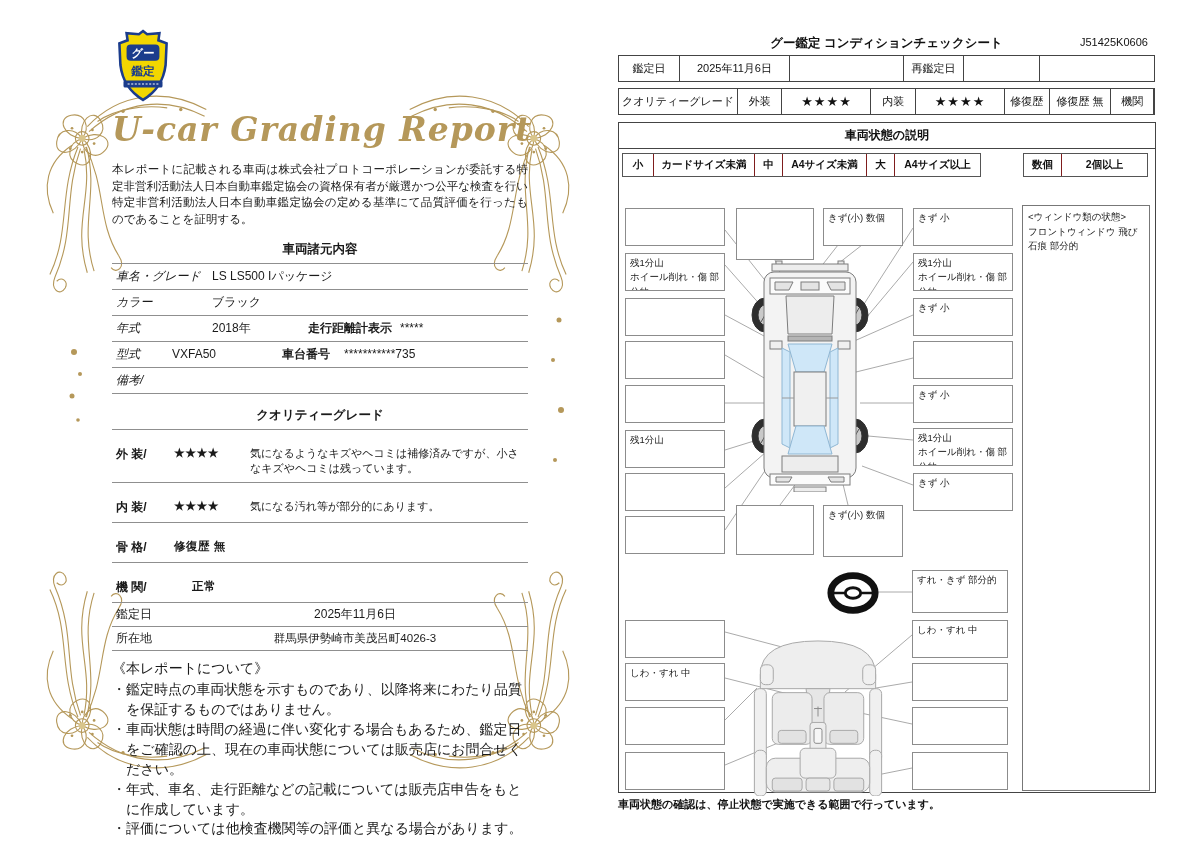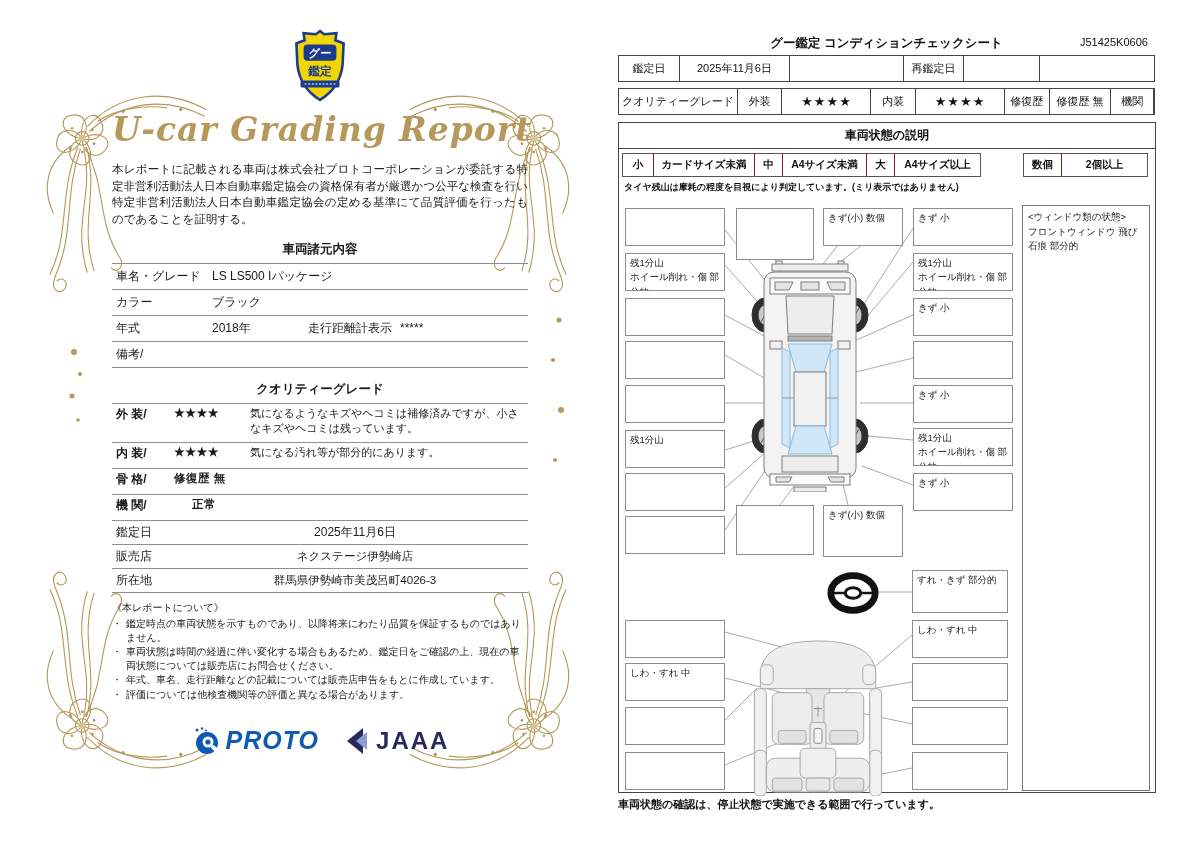--- a/index.html
+++ b/index.html
@@ -8,43 +8,43 @@
     position: relative;
     background: #ffffff;
     font-family: "Liberation Sans", sans-serif;
     color: #222;
     overflow: hidden;
   }
   .abs { position: absolute; }
 
   
   .left-page { position:absolute; left:112px; top:28px; width:416px; }
-  .badge-wrap { text-align:center; }
+  .badge-wrap { text-align:left; }
   .cert-script-title {
     font-family: "DejaVu Serif", serif;
     font-style: italic; font-weight: bold;
     font-size: 33px; color:#b5985a;
     text-align:right; margin-top:2px; letter-spacing:1px;
     white-space:nowrap;
   }
   .cert-sub { text-align:center; font-weight:bold; font-size:13.5px; margin-top:10px; color:#1a1a1a;}
   .intro { font-size:11.5px; line-height:1.45; margin-top:12px; text-align:justify; color:#1a1a1a;}
   .sec-title { text-align:center; font-weight:bold; font-size:12.5px; margin:13px 0 5px; color:#1a1a1a;}
   .hl-table { border-bottom:1px solid #8f8f8f; }
   .hl-row { display:flex; align-items:center; border-top:1px solid #8f8f8f; min-height:26px; padding:3px 4px; font-size:12px; color:#1a1a1a;}
-  .hl-row .lbl { width:96px; flex:none; }
-  .hl-row .lbl2 { width:92px; flex:none; }
-  .grade-row { align-items:flex-start; padding-top:2px; padding-bottom:6px;}
+  .hl-row .lbl { width:96px; flex:none;font-style:italic; }
+  .hl-row .lbl2 { width:92px; flex:none;font-weight:bold; }
+  .grade-row { align-items:flex-start; padding-top:16px; padding-bottom:6px;}
   .grade-row .glbl { width:58px; flex:none; font-weight:bold; }
   .grade-row .gval { width:76px; flex:none; font-weight:bold; letter-spacing:0.5px;}
   .grade-row .gdesc { flex:1; font-size:11px; line-height:1.4; }
   .info-row { min-height:21px; }
   .info-row .ilbl { width:70px; flex:none; }
   .info-row .ival { flex:1; text-align:center; font-size:11.5px;}
-  .notes { margin-top:8px; font-size:10px; line-height:1.42; color:#1a1a1a;}
+  .notes { margin-top:8px; font-size:14px; line-height:1.42; color:#1a1a1a;}
   .notes-title { margin-bottom:1px; }
   .note-item { display:flex; }
   .note-item .dot { width:14px; flex:none; }
   .note-item .txt { flex:1; }
   .logo-row { display:flex; justify-content:center; align-items:center; gap:26px; margin-top:24px; }
   .logo-text-proto { font-size:25px; font-weight:bold; font-style:italic; color:#1059b3; letter-spacing:1px; }
   .logo-text-jaaa { font-size:24px; font-weight:bold; color:#29295e; letter-spacing:2px; }
   .logo-unit { display:flex; align-items:center; gap:5px; }
 
   
@@ -162,20 +162,26 @@
       <span class="lbl">カラー</span>
       <span>ブラック</span>
     </div>
     <div class="hl-row">
       <span class="lbl">年式</span>
       <span style="width:96px">2018年</span>
       <span class="lbl2">走行距離計表示</span>
       <span>*****</span>
     </div>
     <div class="hl-row">
+      <span style="width:56px" class="lbl">型式</span>
+      <span style="width:110px">VXFA50</span>
+      <span style="width:62px" class="lbl2">車台番号</span>
+      <span>***********735</span>
+    </div>
+    <div class="hl-row">
       <span class="lbl">備考/</span>
       <span></span>
     </div>
   </div>
 
   <div class="sec-title">クオリティーグレード</div>
   <div class="hl-table">
     <div class="hl-row grade-row">
       <span class="glbl">外 装/</span>
       <span class="gval">★★★★</span>
@@ -190,24 +196,20 @@
       <span class="glbl">骨 格/</span>
       <span class="gval" style="font-size:11.5px">修復歴 無</span>
     </div>
     <div class="hl-row grade-row">
       <span class="glbl">機 関/</span>
       <span class="gval" style="font-size:11.5px; text-align:center; width:60px;">正常</span>
     </div>
     <div class="hl-row info-row">
       <span class="ilbl">鑑定日</span>
       <span class="ival" style="font-size:12px">2025年11月6日</span>
-    </div>
-    <div class="hl-row info-row">
-      <span class="ilbl">販売店</span>
-      <span class="ival">ネクステージ伊勢崎店</span>
     </div>
     <div class="hl-row info-row">
       <span class="ilbl">所在地</span>
       <span class="ival">群馬県伊勢崎市美茂呂町4026-3</span>
     </div>
   </div>
 
   <div class="notes">
     <div class="notes-title">《本レポートについて》</div>
     <div class="note-item">
@@ -286,21 +288,20 @@
   <div class="lg-cell" style="width:84px">A4サイズ未満</div>
   <div class="lg-cell" style="width:28px">大</div>
   <div class="lg-cell" style="width:86px">A4サイズ以上</div>
 </div>
 <div class="legend" style="left:1023px; top:153px;">
   <div class="lg-cell" style="width:37px">数個</div>
   <div class="lg-cell" style="width:86px">2個以上</div>
 </div>
 
 <div class="tire-note">
-  <div>タイヤ残山は摩耗の程度を目視により判定しています。(ミリ表示ではありません)</div>
 </div>
 
 <svg class="lines" style="left:618px; top:205px;" width="540" height="590" viewBox="0 0 540 590">
   <g stroke="#a0a0a0" stroke-width="0.9">
     <line x1="107" y1="25" x2="169" y2="103"></line>
     <line x1="107" y1="60" x2="152" y2="111"></line>
     <line x1="107" y1="110" x2="172" y2="145"></line>
     <line x1="107" y1="150" x2="170" y2="187"></line>
     <line x1="107" y1="198" x2="162" y2="198"></line>
     <line x1="107" y1="245" x2="152" y2="231"></line>

